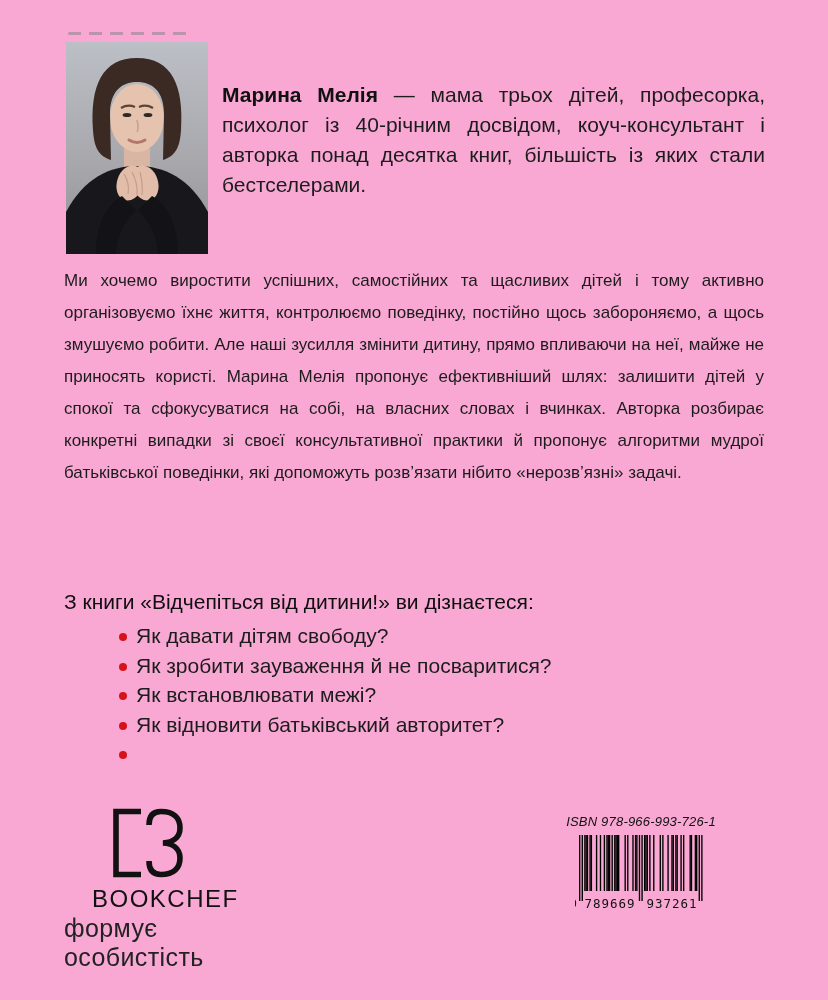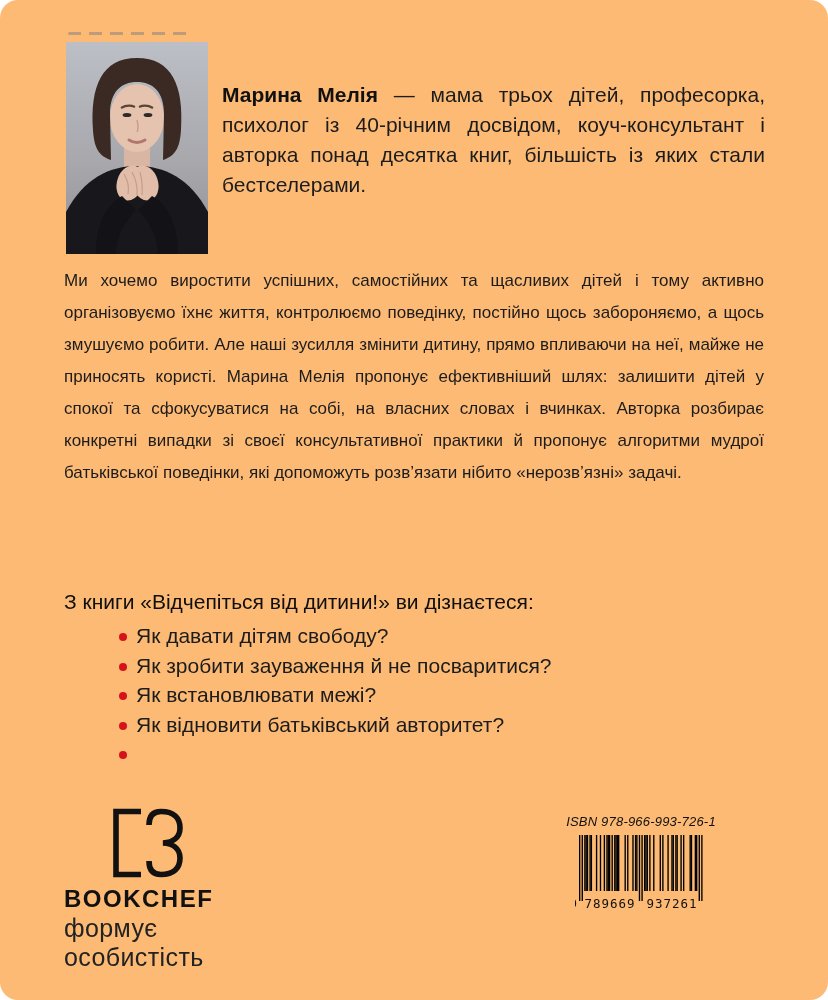--- a/index.html
+++ b/index.html
@@ -1,18 +1,18 @@
 <!DOCTYPE html>
 <html><head>
 <meta charset="utf-8">
 <style>
   html,body { margin:0; padding:0; background:#ffffff; }
   .page {
-    position:relative; width:828px; height:1000px; background:#fdba74;
-    font-family:"Liberation Sans", sans-serif; color:#1c1c1c; overflow:hidden;border-radius:18px;
+    position:relative; width:828px; height:1000px; background:#f9a8d4;
+    font-family:"Liberation Sans", sans-serif; color:#1c1c1c; overflow:hidden;
   }
   .artifact {
     position:absolute; left:68px; top:32px; width:126px; height:3px;
     background:repeating-linear-gradient(90deg,#7e7e82 0 13px, transparent 13px 21px);
     opacity:.5; border-radius:2px;
   }
   .photo { position:absolute; left:66px; top:42px; width:142px; height:212px; }
   .photo svg { display:block; }
   .bio {
     position:absolute; left:222px; top:80px; width:543px; margin:0;
@@ -32,22 +32,22 @@
     margin:0; padding:0; list-style:none;
   }
   .learn-list li { font-size:21px; line-height:29.6px; }
   .dot {
     display:inline-block; width:8px; height:8px; border-radius:50%;
     background:#d6121b; margin-right:9px; vertical-align:2px;
   }
   .publisher { position:absolute; left:64px; top:808px; width:240px; }
   .logo-mark { display:block; margin-left:46px; }
   .pub-name {
-    margin-top:9px; font-size:24px; font-weight:bold; letter-spacing:1.5px;
-    color:#111; line-height:24px;
+    margin-top:9px; font-size:24px; font-weight:normal; letter-spacing:1.5px;
+    color:#111; line-height:24px;margin-left:28px;
   }
   .pub-tagline { margin-top:3px; font-size:25px; letter-spacing:0.4px; color:#222; }
   .isbn-block { position:absolute; left:566px; top:814px; width:150px; text-align:center; }
   .isbn-label { font-size:13px; letter-spacing:0.2px; color:#111; white-space:nowrap;font-style:italic; }
   .barcode { margin-top:4px; }
   .barcode rect { fill:#000; }
   .barcode text {
     font-family:"DejaVu Sans Mono", monospace; font-size:12.5px; fill:#111;
     letter-spacing:1px;
   }

